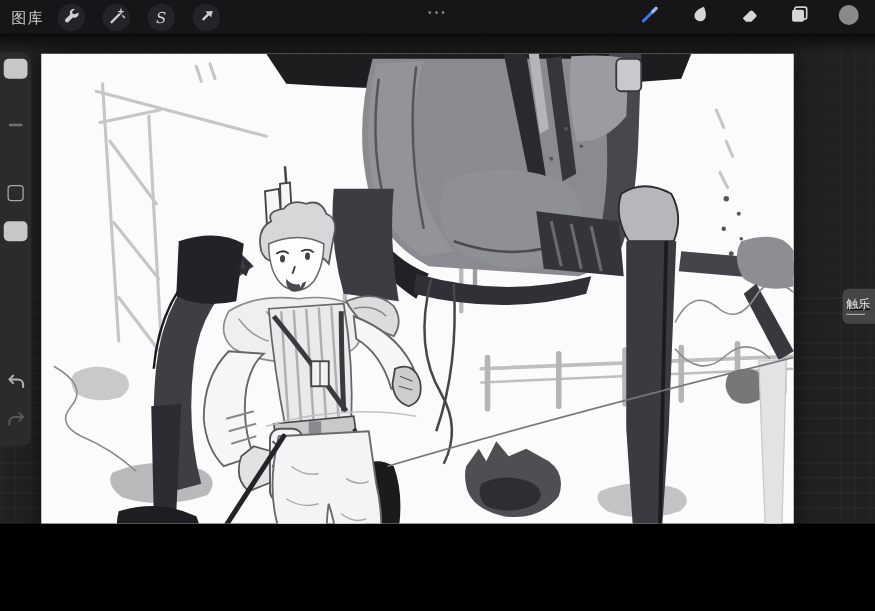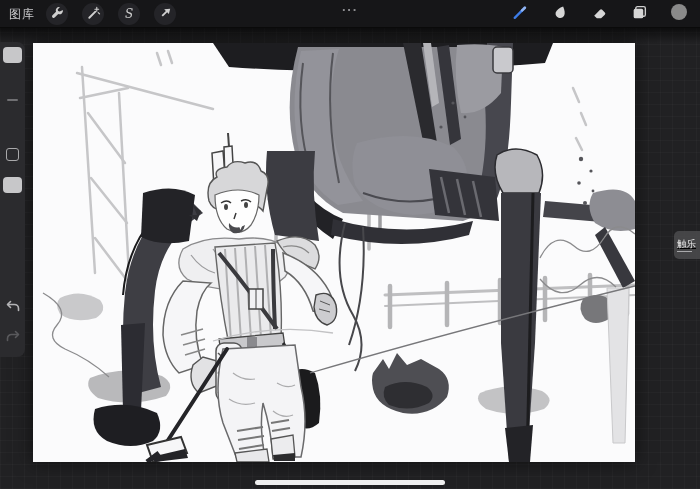--- a/index.html
+++ b/index.html
@@ -1,17 +1,17 @@
 <!DOCTYPE html>
 <html><head>
 <meta charset="utf-8">
 <style>
   html,body{margin:0;padding:0;background:#000;}
   .stage{
-    position:relative;width:700px;height:489px;overflow:hidden;
+    position:relative;width:700px;height:419px;overflow:hidden;
     font-family:"Liberation Sans","DejaVu Sans",sans-serif;
     background-color:#212123;
     background-image:
       repeating-linear-gradient(0deg, rgba(255,255,255,.025) 0 1px, transparent 1px 12px),
       repeating-linear-gradient(90deg, rgba(255,255,255,.025) 0 1px, transparent 1px 12px);
   }
   
   .topbar{
     position:absolute;left:0;top:0;width:700px;height:27px;
     background:#161618;border-bottom:1px solid #0a0a0a;z-index:30;

